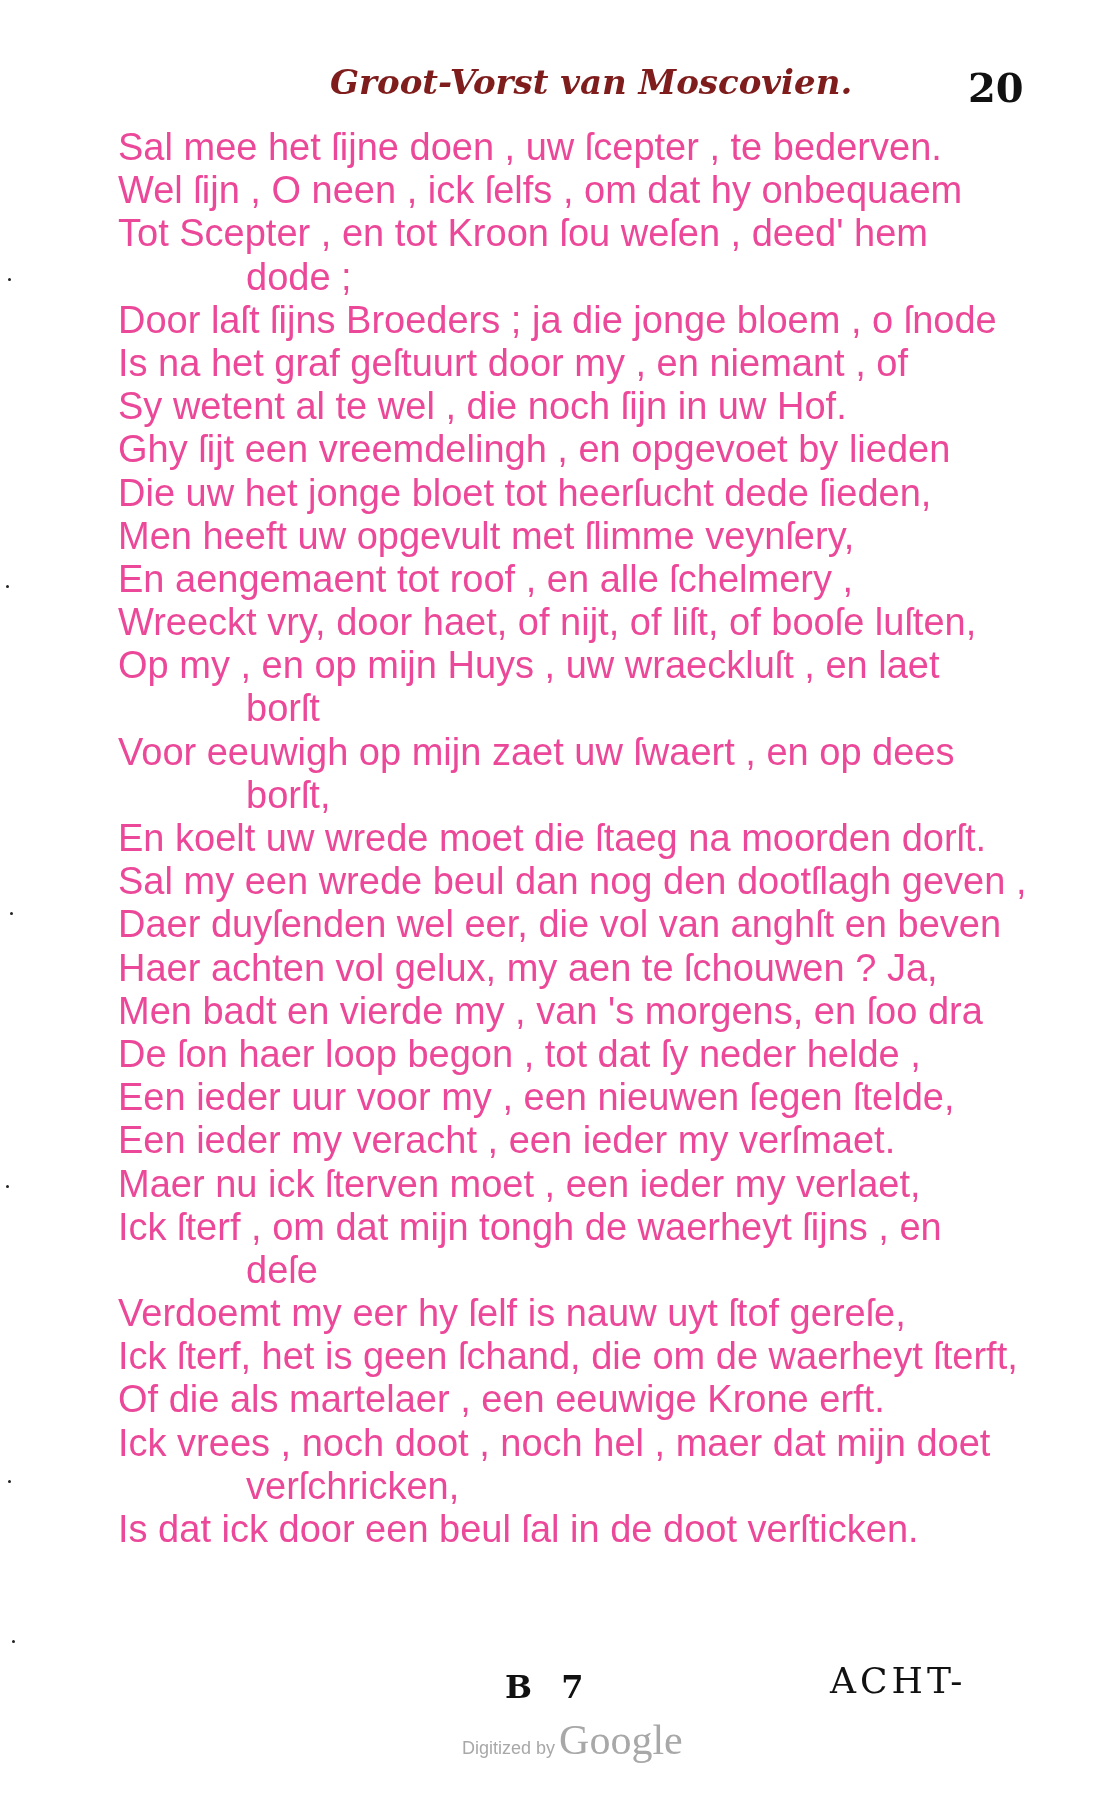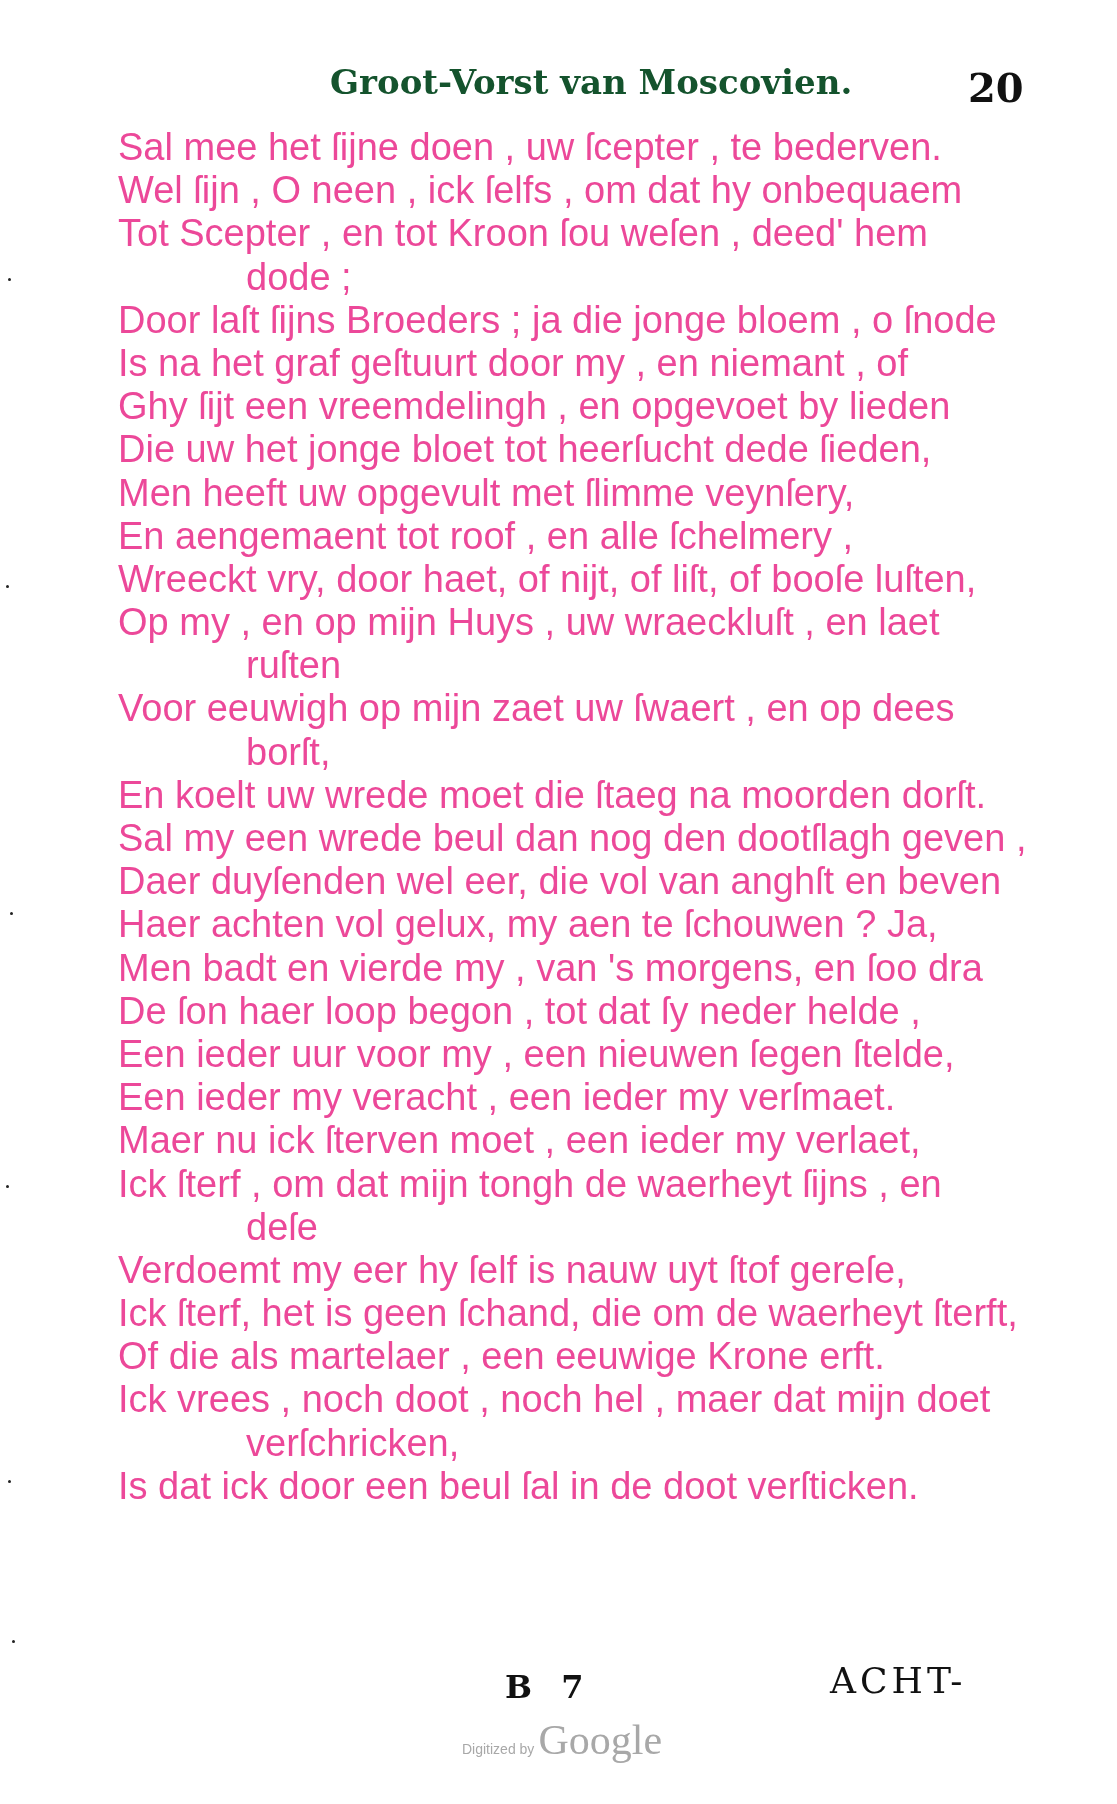--- a/index.html
+++ b/index.html
@@ -1,21 +1,21 @@
 <!DOCTYPE html>
 <html><head>
   <meta charset="utf-8">
   <style>
     html, body { margin: 0; padding: 0; background: #ffffff; }
     body { width: 1117px; height: 1804px; position: relative; overflow: hidden; }
     .page { position: absolute; left: 0; top: 0; width: 1117px; height: 1804px; background: #fff; }
     .running-head {
       position: absolute; left: 330px; top: 62px;
-      font-family: "DejaVu Serif", serif; font-weight: bold;
-      font-size: 34px; color: #14532d; letter-spacing: 0px;
+      font-family: "DejaVu Serif", serif; font-style: italic; font-weight: bold;
+      font-size: 34px; color: #7f1d1d; letter-spacing: 0px;
     }
     .page-number {
       position: absolute; left: 968px; top: 64px;
       font-family: "DejaVu Serif", serif; font-weight: bold; font-size: 40px; color: #111;
     }
     .verse {
       position: absolute; left: 118px; top: 126px; width: 900px;
       font-family: Liberation Sans, sans-serif; font-size: 38px; line-height: 43.2px; color: #ec4899;
     }
     .line { white-space: nowrap; height: 43.2px; }
@@ -26,46 +26,47 @@
       word-spacing: 18px;
     }
     .catchword {
       position: absolute; left: 830px; top: 1660px;
       font-family: "DejaVu Serif", serif; font-size: 36px; color: #111; letter-spacing: 4px;
     }
     .watermark {
       position: absolute; left: 462px; top: 1716px; color: #a8a8a8;
       white-space: nowrap;
     }
-    .watermark .small { font-family: "Liberation Sans", sans-serif; font-size: 14px; }
+    .watermark .small { font-family: "Liberation Sans", sans-serif; font-size: 18px; }
     .watermark .big { font-family: "Liberation Serif", serif; font-size: 42px; }
     .speck { position: absolute; width: 3px; height: 3px; background: #222; border-radius: 50%; }
   </style>
 </head>
 <body>
 
 <div class="page">
 
   <div class="running-head">Groot-Vorst van Moscovien.</div>
   <div class="page-number">20</div>
 
   <div class="verse" id="verse">
       <div class="line">Sal mee het ſijne doen , uw ſcepter , te bederven.</div>
       <div class="line">Wel ſijn , O neen , ick ſelfs , om dat hy onbequaem</div>
       <div class="line">Tot Scepter , en tot Kroon ſou weſen , deed' hem</div>
       <div class="line cont">dode ;</div>
       <div class="line">Door laſt ſijns Broeders ; ja die jonge bloem , o ſnode</div>
       <div class="line">Is na het graf geſtuurt door my , en niemant , of</div>
+      <div class="line">Sy wetent al te wel , die noch ſijn in uw Hof.</div>
       <div class="line">Ghy ſijt een vreemdelingh , en opgevoet by lieden</div>
       <div class="line">Die uw het jonge bloet tot heerſucht dede ſieden,</div>
       <div class="line">Men heeft uw opgevult met ſlimme veynſery,</div>
       <div class="line">En aengemaent tot roof , en alle ſchelmery ,</div>
       <div class="line">Wreeckt vry, door haet, of nijt, of liſt, of booſe luſten,</div>
       <div class="line">Op my , en op mijn Huys , uw wraeckluſt , en laet</div>
-      <div class="line cont">ruſten</div>
+      <div class="line cont">borſt</div>
       <div class="line">Voor eeuwigh op mijn zaet uw ſwaert , en op dees</div>
       <div class="line cont">borſt,</div>
       <div class="line">En koelt uw wrede moet die ſtaeg na moorden dorſt.</div>
       <div class="line">Sal my een wrede beul dan nog den dootſlagh geven ,</div>
       <div class="line">Daer duyſenden wel eer, die vol van anghſt en beven</div>
       <div class="line">Haer achten vol gelux, my aen te ſchouwen ? Ja,</div>
       <div class="line">Men badt en vierde my , van 's morgens, en ſoo dra</div>
       <div class="line">De ſon haer loop begon , tot dat ſy neder helde ,</div>
       <div class="line">Een ieder uur voor my , een nieuwen ſegen ſtelde,</div>
       <div class="line">Een ieder my veracht , een ieder my verſmaet.</div>

